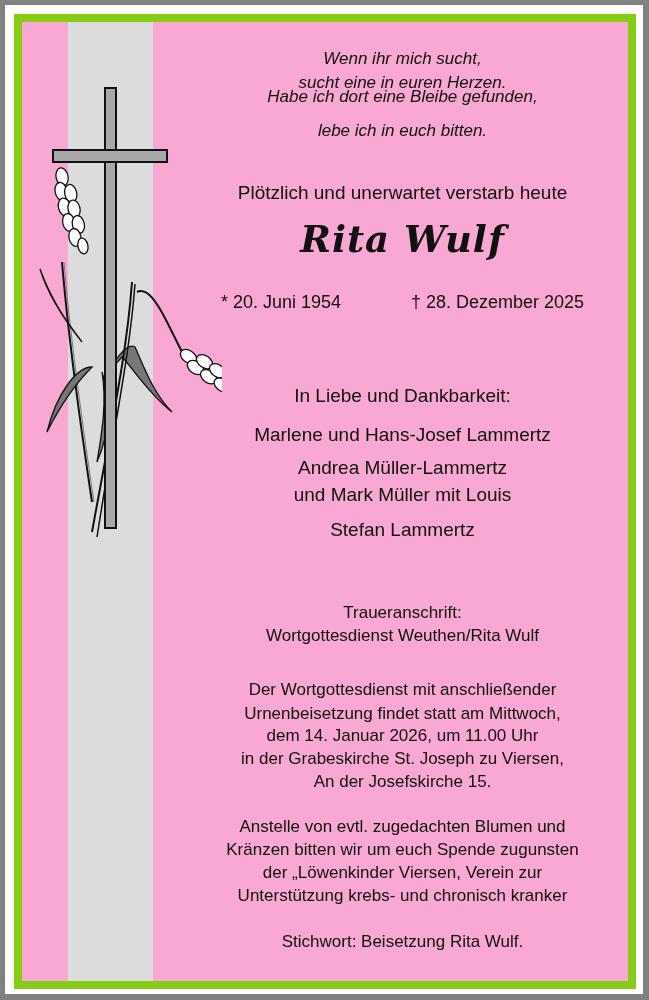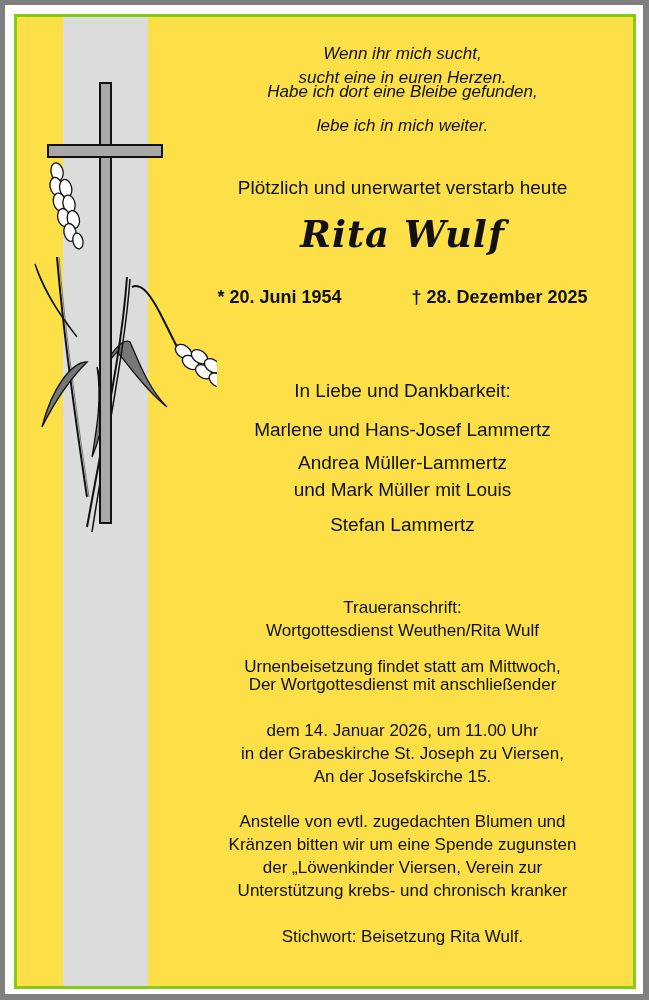--- a/index.html
+++ b/index.html
@@ -10,22 +10,22 @@
       overflow: hidden;
       font-family: "Liberation Sans", "DejaVu Sans", sans-serif;
       color: #111;
     }
     .outer-white {
       position: absolute; left: 5px; top: 5px; right: 6px; bottom: 6px;
       background: #ffffff;
     }
     .inner-frame {
       position: absolute; left: 14px; top: 14px; right: 13px; bottom: 11px;
-      border: 3px solid #84cc16;
-      background: #fde047;
+      border: 8px solid #84cc16;
+      background: #f9a8d4;
       box-sizing: border-box;
     }
     .gray-band {
       position: absolute; left: 46px; top: 0; width: 85px; bottom: 0;
       background: #dcdcdc;
     }
     .art {
       position: absolute; left: 0; top: 0;
     }
     .content {
@@ -34,21 +34,21 @@
     }
     .line { position: absolute; left: 0; right: 0; white-space: nowrap; }
     .poem { font-style: italic; font-size: 17px; line-height: 24px; }
     .intro { font-size: 19px; }
     .name {
       font-family: "DejaVu Serif", serif;
       font-style: italic; font-weight: bold;
       font-size: 37px; letter-spacing: 1px;
     }
     .dates { font-size: 18px; }
-    .dates span { display: inline-block; font-weight: bold; }
+    .dates span { display: inline-block; }
     .family { font-size: 19px; }
     .body { font-size: 17px; line-height: 23px; }
   </style>
 </head>
 <body>
 
 <div class="outer-white"></div>
 <div class="inner-frame">
   <div class="gray-band"></div>
 
@@ -92,21 +92,21 @@
 
     <rect x="83" y="66" width="11" height="440" fill="#a8a8a8" stroke="#111" stroke-width="2"></rect>
     <rect x="31" y="128" width="114" height="12" fill="#a8a8a8" stroke="#111" stroke-width="2"></rect>
     <rect x="84" y="129" width="9" height="10" fill="#a8a8a8"></rect>
   </svg>
 
   <div class="content">
     <div class="line poem" style="top:25px">Wenn ihr mich sucht,</div>
     <div class="line poem" style="top:49px">sucht eine in euren Herzen.</div>
     <div class="line poem" style="top:63px">Habe ich dort eine Bleibe gefunden,</div>
-    <div class="line poem" style="top:97px">lebe ich in mich weiter.</div>
+    <div class="line poem" style="top:97px">lebe ich in euch bitten.</div>
 
     <div class="line intro" style="top:160px">Plötzlich und unerwartet verstarb heute</div>
 
     <div class="line name" style="top:195px">Rita Wulf</div>
 
     <div class="line dates" style="top:270px">
       <span>* 20. Juni 1954</span>
       <span style="width:60px"></span>
       <span>† 28. Dezember 2025</span>
     </div>
@@ -114,24 +114,24 @@
     <div class="line family" style="top:363px">In Liebe und Dankbarkeit:</div>
     <div class="line family" style="top:402px">Marlene und Hans-Josef Lammertz</div>
     <div class="line family" style="top:435px">Andrea Müller-Lammertz</div>
     <div class="line family" style="top:497px">Stefan Lammertz</div>
     <div class="line family" style="top:462px">und Mark Müller mit Louis</div>
 
     <div class="line body" style="top:579px">Traueranschrift:</div>
     <div class="line body" style="top:602px">Wortgottesdienst Weuthen/Rita Wulf</div>
 
     <div class="line body" style="top:656px">Der Wortgottesdienst mit anschließender</div>
-    <div class="line body" style="top:638px">Urnenbeisetzung findet statt am Mittwoch,</div>
+    <div class="line body" style="top:680px">Urnenbeisetzung findet statt am Mittwoch,</div>
     <div class="line body" style="top:702px">dem 14. Januar 2026, um 11.00 Uhr</div>
     <div class="line body" style="top:725px">in der Grabeskirche St. Joseph zu Viersen,</div>
     <div class="line body" style="top:748px">An der Josefskirche 15.</div>
 
     <div class="line body" style="top:793px">Anstelle von evtl. zugedachten Blumen und</div>
-    <div class="line body" style="top:816px">Kränzen bitten wir um eine Spende zugunsten</div>
+    <div class="line body" style="top:816px">Kränzen bitten wir um euch Spende zugunsten</div>
     <div class="line body" style="top:839px">der „Löwenkinder Viersen, Verein zur</div>
     <div class="line body" style="top:862px">Unterstützung krebs- und chronisch kranker</div>
     <div class="line body" style="top:908px">Stichwort: Beisetzung Rita Wulf.</div>
   </div>
 </div>
 
 </body></html>

